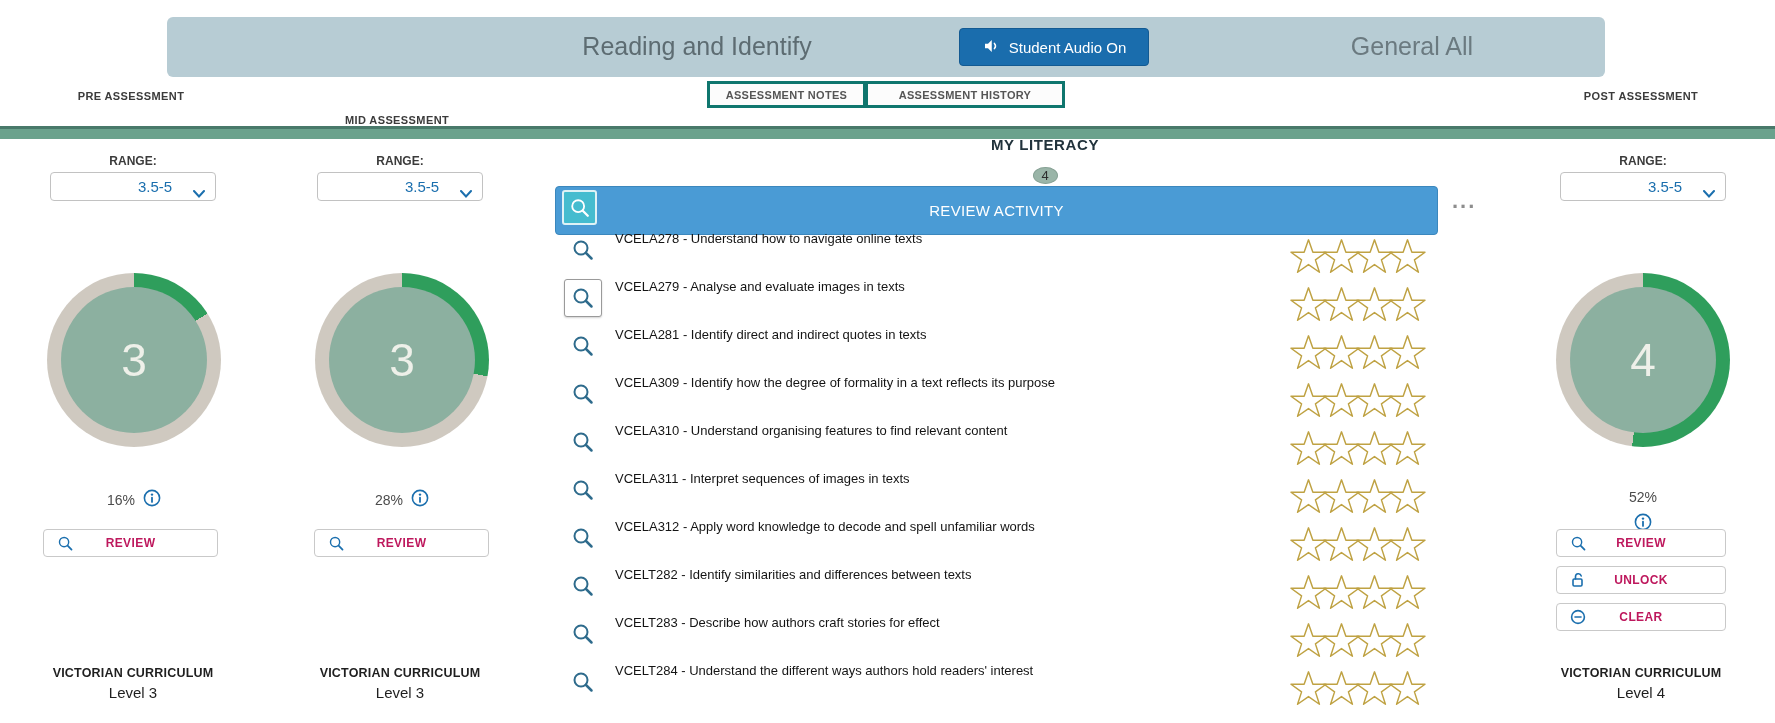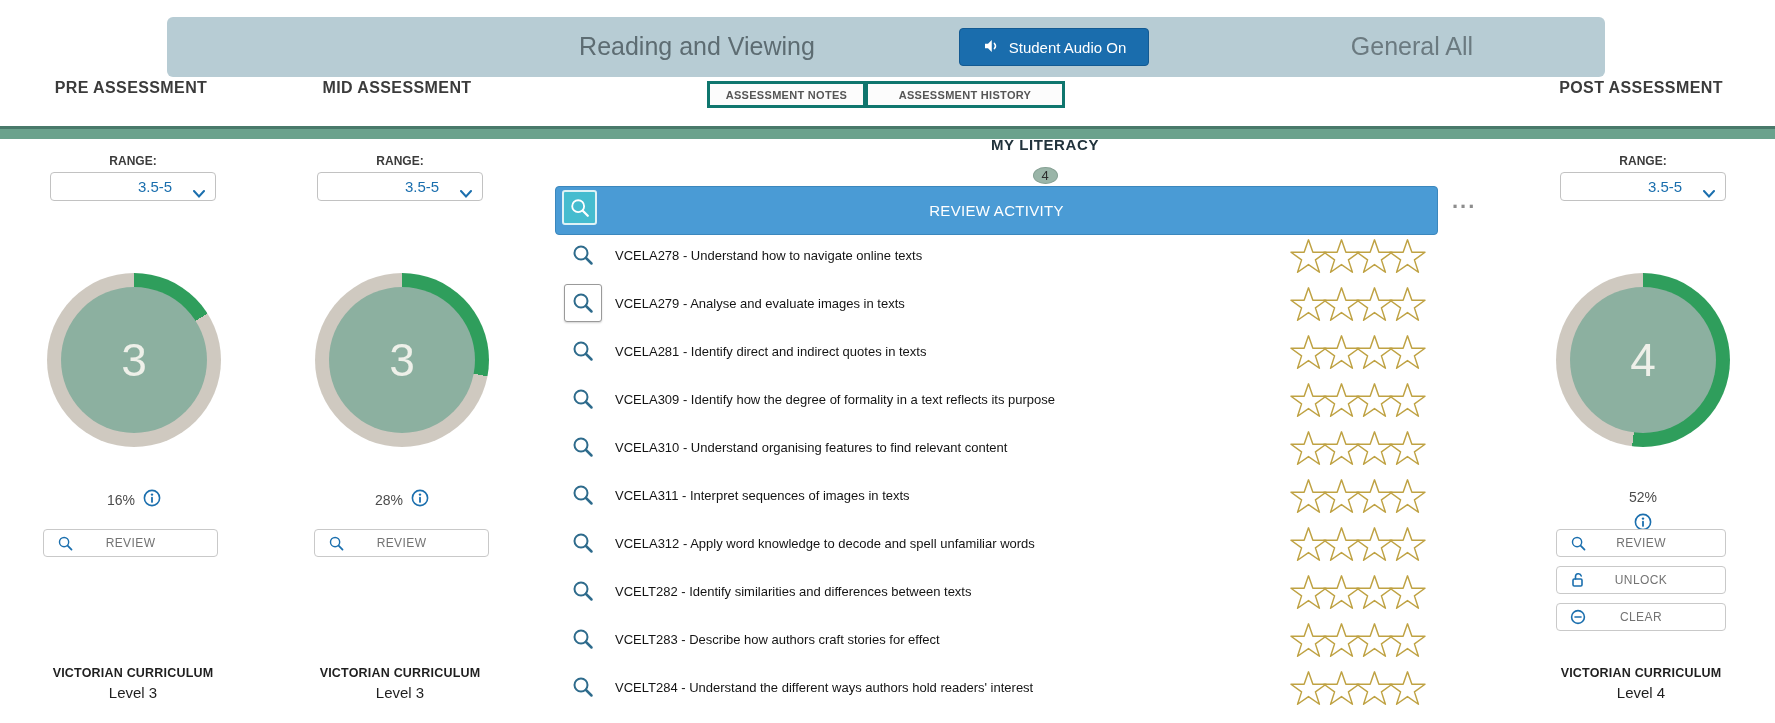--- a/index.html
+++ b/index.html
@@ -7,21 +7,21 @@
   body { font-family:"Liberation Sans", sans-serif; }
   .stage { position:relative; width:1775px; height:723px; background:#fff; overflow:hidden; }
 
   
   .header-bar { position:absolute; left:167px; top:17px; width:1438px; height:60px; background:#b7ccd4; border-radius:6px; }
   .hdr-title { position:absolute; left:330px; top:15px; width:400px; text-align:center; font-size:25px; color:#5d6c72; }
   .audio-btn { position:absolute; left:792px; top:11px; width:190px; height:38px; background:#1a6dad; border:1px solid #135a92; border-radius:4px; color:#fff; font-size:15px; display:flex; align-items:center; justify-content:center; gap:9px; cursor:pointer; font-family:inherit; }
   .hdr-context { position:absolute; left:1145px; top:15px; width:200px; text-align:center; font-size:25px; color:#6b7a80; }
 
   
-  .assess-label { position:absolute; top:79px; width:172px; text-align:center; font-size:16px; font-weight:bold; color:#3b3b3b; letter-spacing:.4px; }
+  .assess-label { position:absolute; top:90px; width:172px; text-align:center; font-size:11px; font-weight:bold; color:#3b3b3b; letter-spacing:.4px; }
   .assess-btn { position:absolute; top:81px; height:27px; background:#fcfcfc; border:3px solid #0f766e; font-size:11px; font-weight:bold; color:#555; letter-spacing:.3px; font-family:inherit; cursor:pointer; }
 
   .teal-bar { position:absolute; left:0; top:126px; width:100%; height:13px; background:linear-gradient(to bottom,#49796a 0,#49796a 3px,#6ba28d 3px); }
 
   
   .range-label { position:absolute; top:154px; width:166px; text-align:center; font-size:12px; font-weight:bold; color:#3b3b3b; }
   .range-select { position:absolute; top:172px; width:166px; height:29px; background:#fff; border:1px solid #c2c2c2; border-radius:4px; display:flex; align-items:center; justify-content:center; cursor:pointer;padding-left:44px; }
   .range-value { color:#1b6fae; font-size:15px; }
   .range-chevron { position:absolute; right:10px; top:11px; }
 
@@ -31,66 +31,66 @@
   .badge { width:25px; height:25px; border-radius:50%; background:#9ab5a8; border:1px solid #86a194; color:#2e2e2e; font-size:13px; display:flex; align-items:center; justify-content:center; }
 
   
   .banner { position:absolute; left:555px; top:186px; width:883px; height:49px; background:#4a9bd5; border:1px solid #3b87bd; border-radius:4px; display:flex; align-items:center; justify-content:center; cursor:pointer; }
   .banner-label { color:#fff; font-size:15px; letter-spacing:.3px; }
   .banner-search { position:absolute; left:6px; top:3px; width:35px; height:35px; background:#45bccf; border:2px solid #dff2f6; border-radius:3px; display:flex; align-items:center; justify-content:center; }
   .ellipsis { position:absolute; left:1452px; top:188px; font-size:22px; font-weight:bold; color:#8d8d8d; letter-spacing:2px; cursor:pointer; }
 
   
   .activity-list { position:absolute; left:555px; top:231px; width:980px; }
-  .activity-row { position:relative; height:48px; display:flex; align-items:center; cursor:pointer; }
+  .activity-row { position:relative; height:48px; display:flex; align-items:flex-start; cursor:pointer; }
   .icon-box { width:38px; height:38px; margin-left:9px; flex:0 0 38px; display:flex; align-items:center; justify-content:center; border-radius:3px; }
   .icon-box.selected { background:#fff; border:1px solid #9a9a9a; box-shadow:0 1px 2px rgba(0,0,0,.18); }
   .row-label { margin-left:13px; font-size:13px; color:#141414; white-space:nowrap; }
   .stars { position:absolute; left:735px; top:0; height:100%; display:flex; align-items:center; }
   .star { margin-right:-4px; }
 
   
   .gauge { position:absolute; width:174px; height:174px; }
   .gauge-ring { position:absolute; inset:0; border-radius:50%; background:#cfc9c0; }
   .gauge-inner { position:absolute; inset:14px; border-radius:50%; background:#8cb0a0; display:flex; align-items:center; justify-content:center; }
   .gauge-score { font-size:46px; color:#eef0e9; }
 
   .percent-row { position:absolute; width:174px; display:flex; align-items:center; justify-content:center; gap:8px; font-size:14px; color:#4c4c4c; }
 
   
   .panel-btn { position:absolute; height:28px; background:#fff; border:1px solid #c9c9c9; border-radius:4px; display:flex; align-items:center; justify-content:center; font-family:inherit; cursor:pointer; }
   .panel-btn .btn-icon { position:absolute; left:13px; top:5px; }
-  .btn-label { font-size:12px; font-weight:normal; color:#737373; letter-spacing:.4px; }
+  .btn-label { font-size:12px; font-weight:bold; color:#be185d; letter-spacing:.4px; }
 
   
   .curriculum { position:absolute; width:240px; text-align:center; }
   .curr-title { font-size:12.5px; font-weight:bold; color:#1f1f1f; letter-spacing:.2px; }
   .curr-level { font-size:15px; color:#1f1f1f; margin-top:4px; }
 </style>
 </head>
 <body>
 
 <div class="stage">
 
   <div class="header-bar">
-    <div class="hdr-title">Reading and Viewing</div>
+    <div class="hdr-title">Reading and Identify</div>
     <button class="audio-btn">
       <span>
         <svg width="18" height="18" viewBox="0 0 24 24">
             <path d="M4 9 H8 L13 4 V20 L8 15 H4 Z" fill="#fff"></path>
             <path d="M16.5 8.5 Q19.5 12 16.5 15.5" fill="none" stroke="#fff" stroke-width="2" stroke-linecap="round"></path>
           </svg>
       </span>
       <span>Student Audio On</span>
     </button>
     <div class="hdr-context">General All</div>
   </div>
 
   <div class="assess-label" style="left:45px;">PRE ASSESSMENT</div>
-  <div class="assess-label" style="left:311px;">MID ASSESSMENT</div>
+  <div class="assess-label" style="left:311px;margin-top:24px;">MID ASSESSMENT</div>
   <button class="assess-btn" style="left:707px;width:159px;">ASSESSMENT NOTES</button>
   <button class="assess-btn" style="left:865px;width:200px;">ASSESSMENT HISTORY</button>
   <div class="assess-label" style="left:1555px;">POST ASSESSMENT</div>
 
   <div class="teal-bar"></div>
 
   <div class="range-label" style="left:50px;">RANGE:</div>
   <div class="range-select" style="left:50px;">
     <span class="range-value">3.5-5</span>
     <span class="range-chevron">

